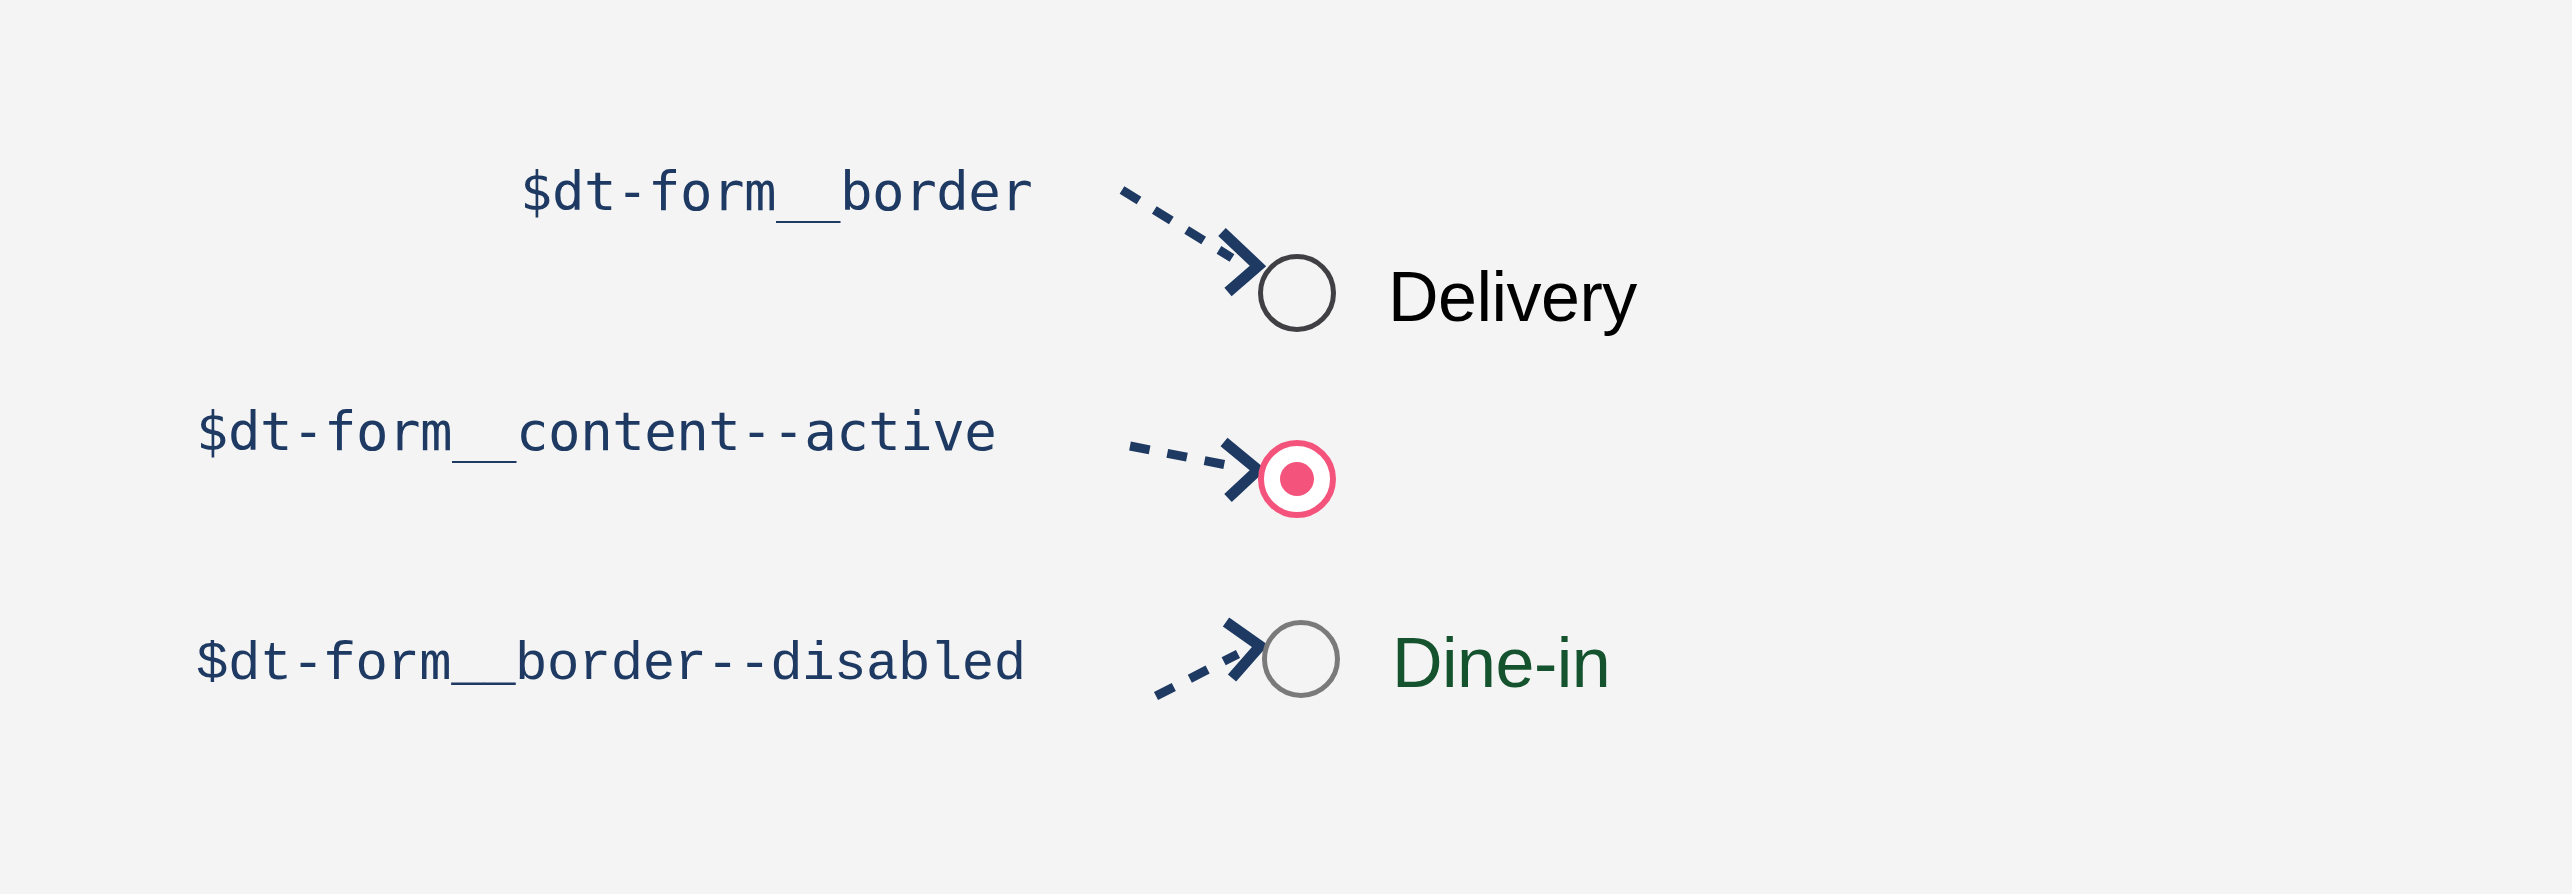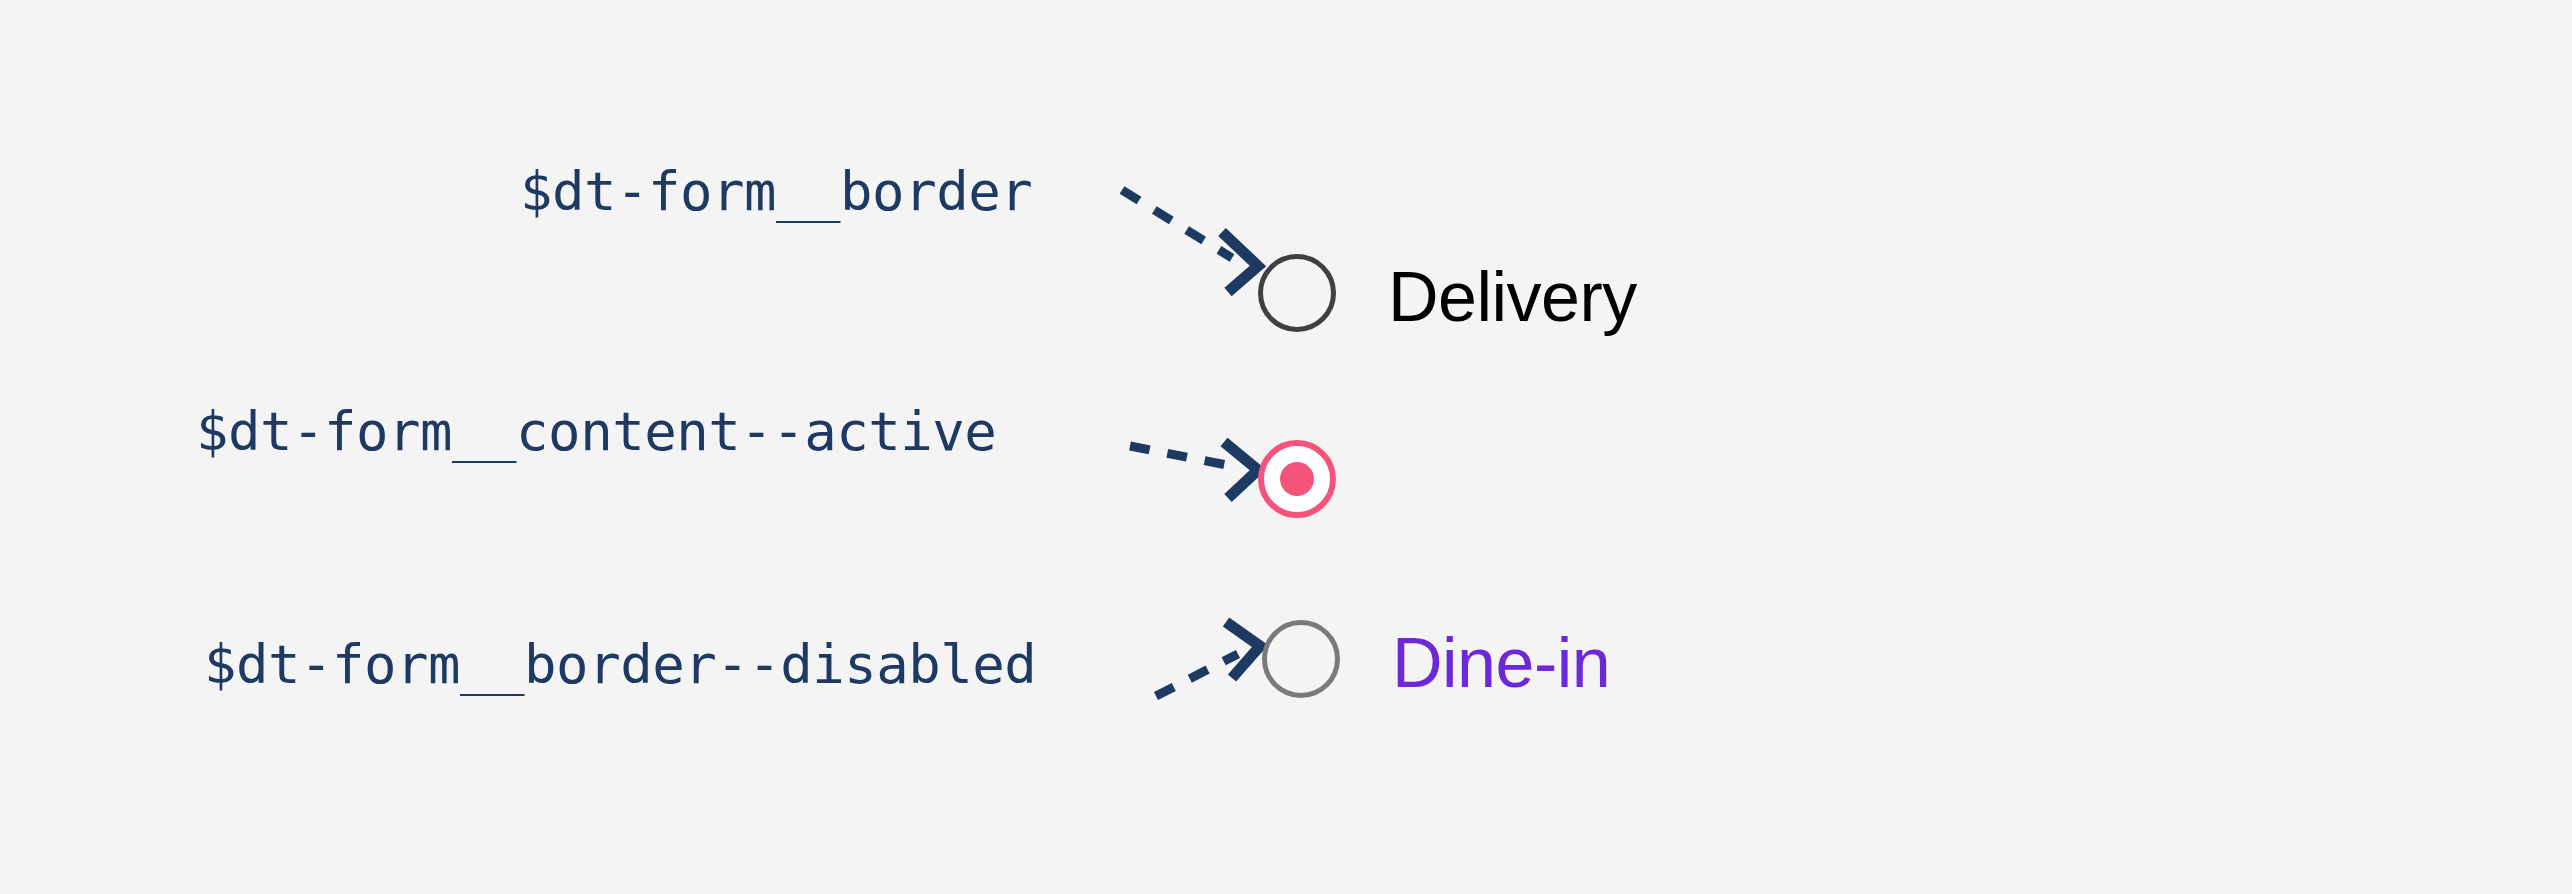--- a/index.html
+++ b/index.html
@@ -26,21 +26,21 @@
     position: absolute;
     font-family: "DejaVu Sans Mono", "Liberation Mono", monospace;
     font-size: 54px;
     line-height: 1;
     color: #1E3A63;
     white-space: nowrap;
     letter-spacing: -0.5px;
   }
   .token-label.row1 { left: 520px;  top: 165px; }
   .token-label.row2 { left: 196px;  top: 405px; }
-  .token-label.row3 { left: 204px;  top: 638px; }
+  .token-label.row3 { left: 196px;  top: 638px; font-family: Liberation Mono, monospace; }
 
   
   #arrow-layer {
     position: absolute;
     left: 0;
     top: 0;
     width: 2572px;
     height: 894px;
     pointer-events: none;
   }
@@ -90,21 +90,21 @@
   .option-label {
     font-family: "Liberation Sans", sans-serif;
     font-size: 70px;
     line-height: 1;
     white-space: nowrap;
     margin-left: 52px;
     letter-spacing: -0.5px;
   }
   .option-label--default  { color: #000000; }
   .option-label--active   { color: #000000; }
-  .option-label--disabled { color: #6d28d9; }
+  .option-label--disabled { color: #14532d; }
 </style>
 </head>
 <body>
 
 <div id="canvas">
 
   <div class="token-label row1">$dt-form__border</div>
 
   <div class="token-label row2">$dt-form__content--active</div>
 

